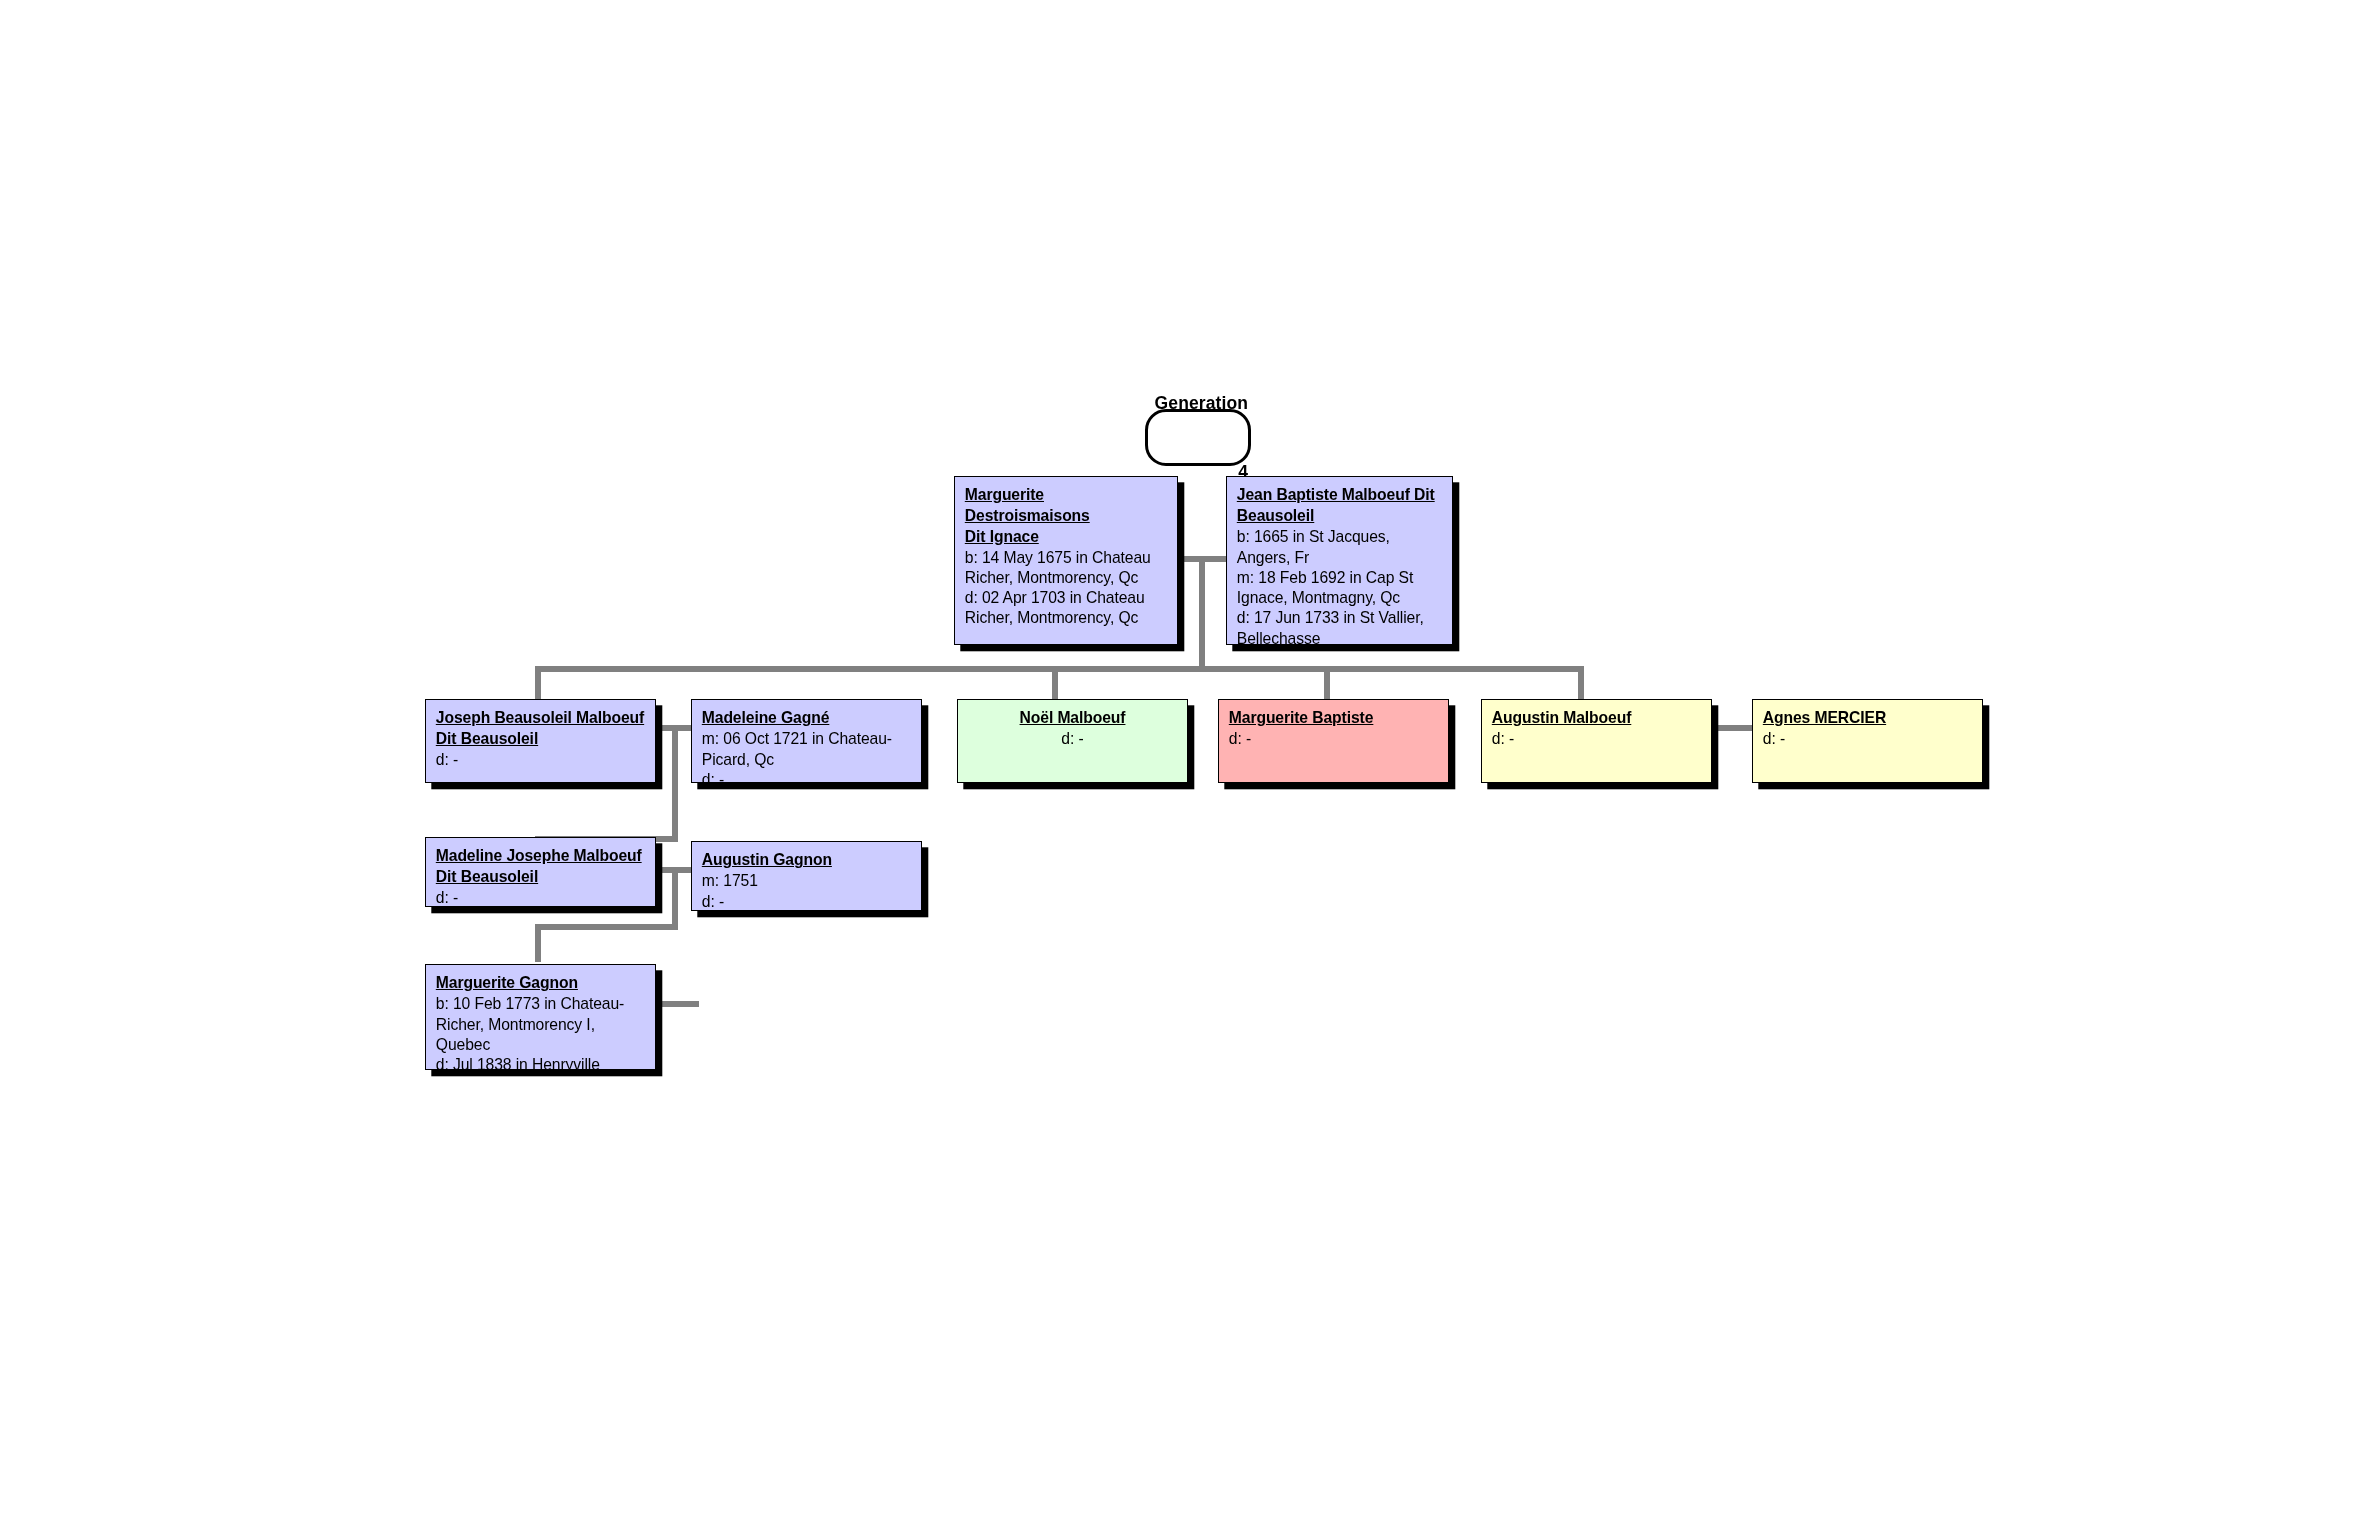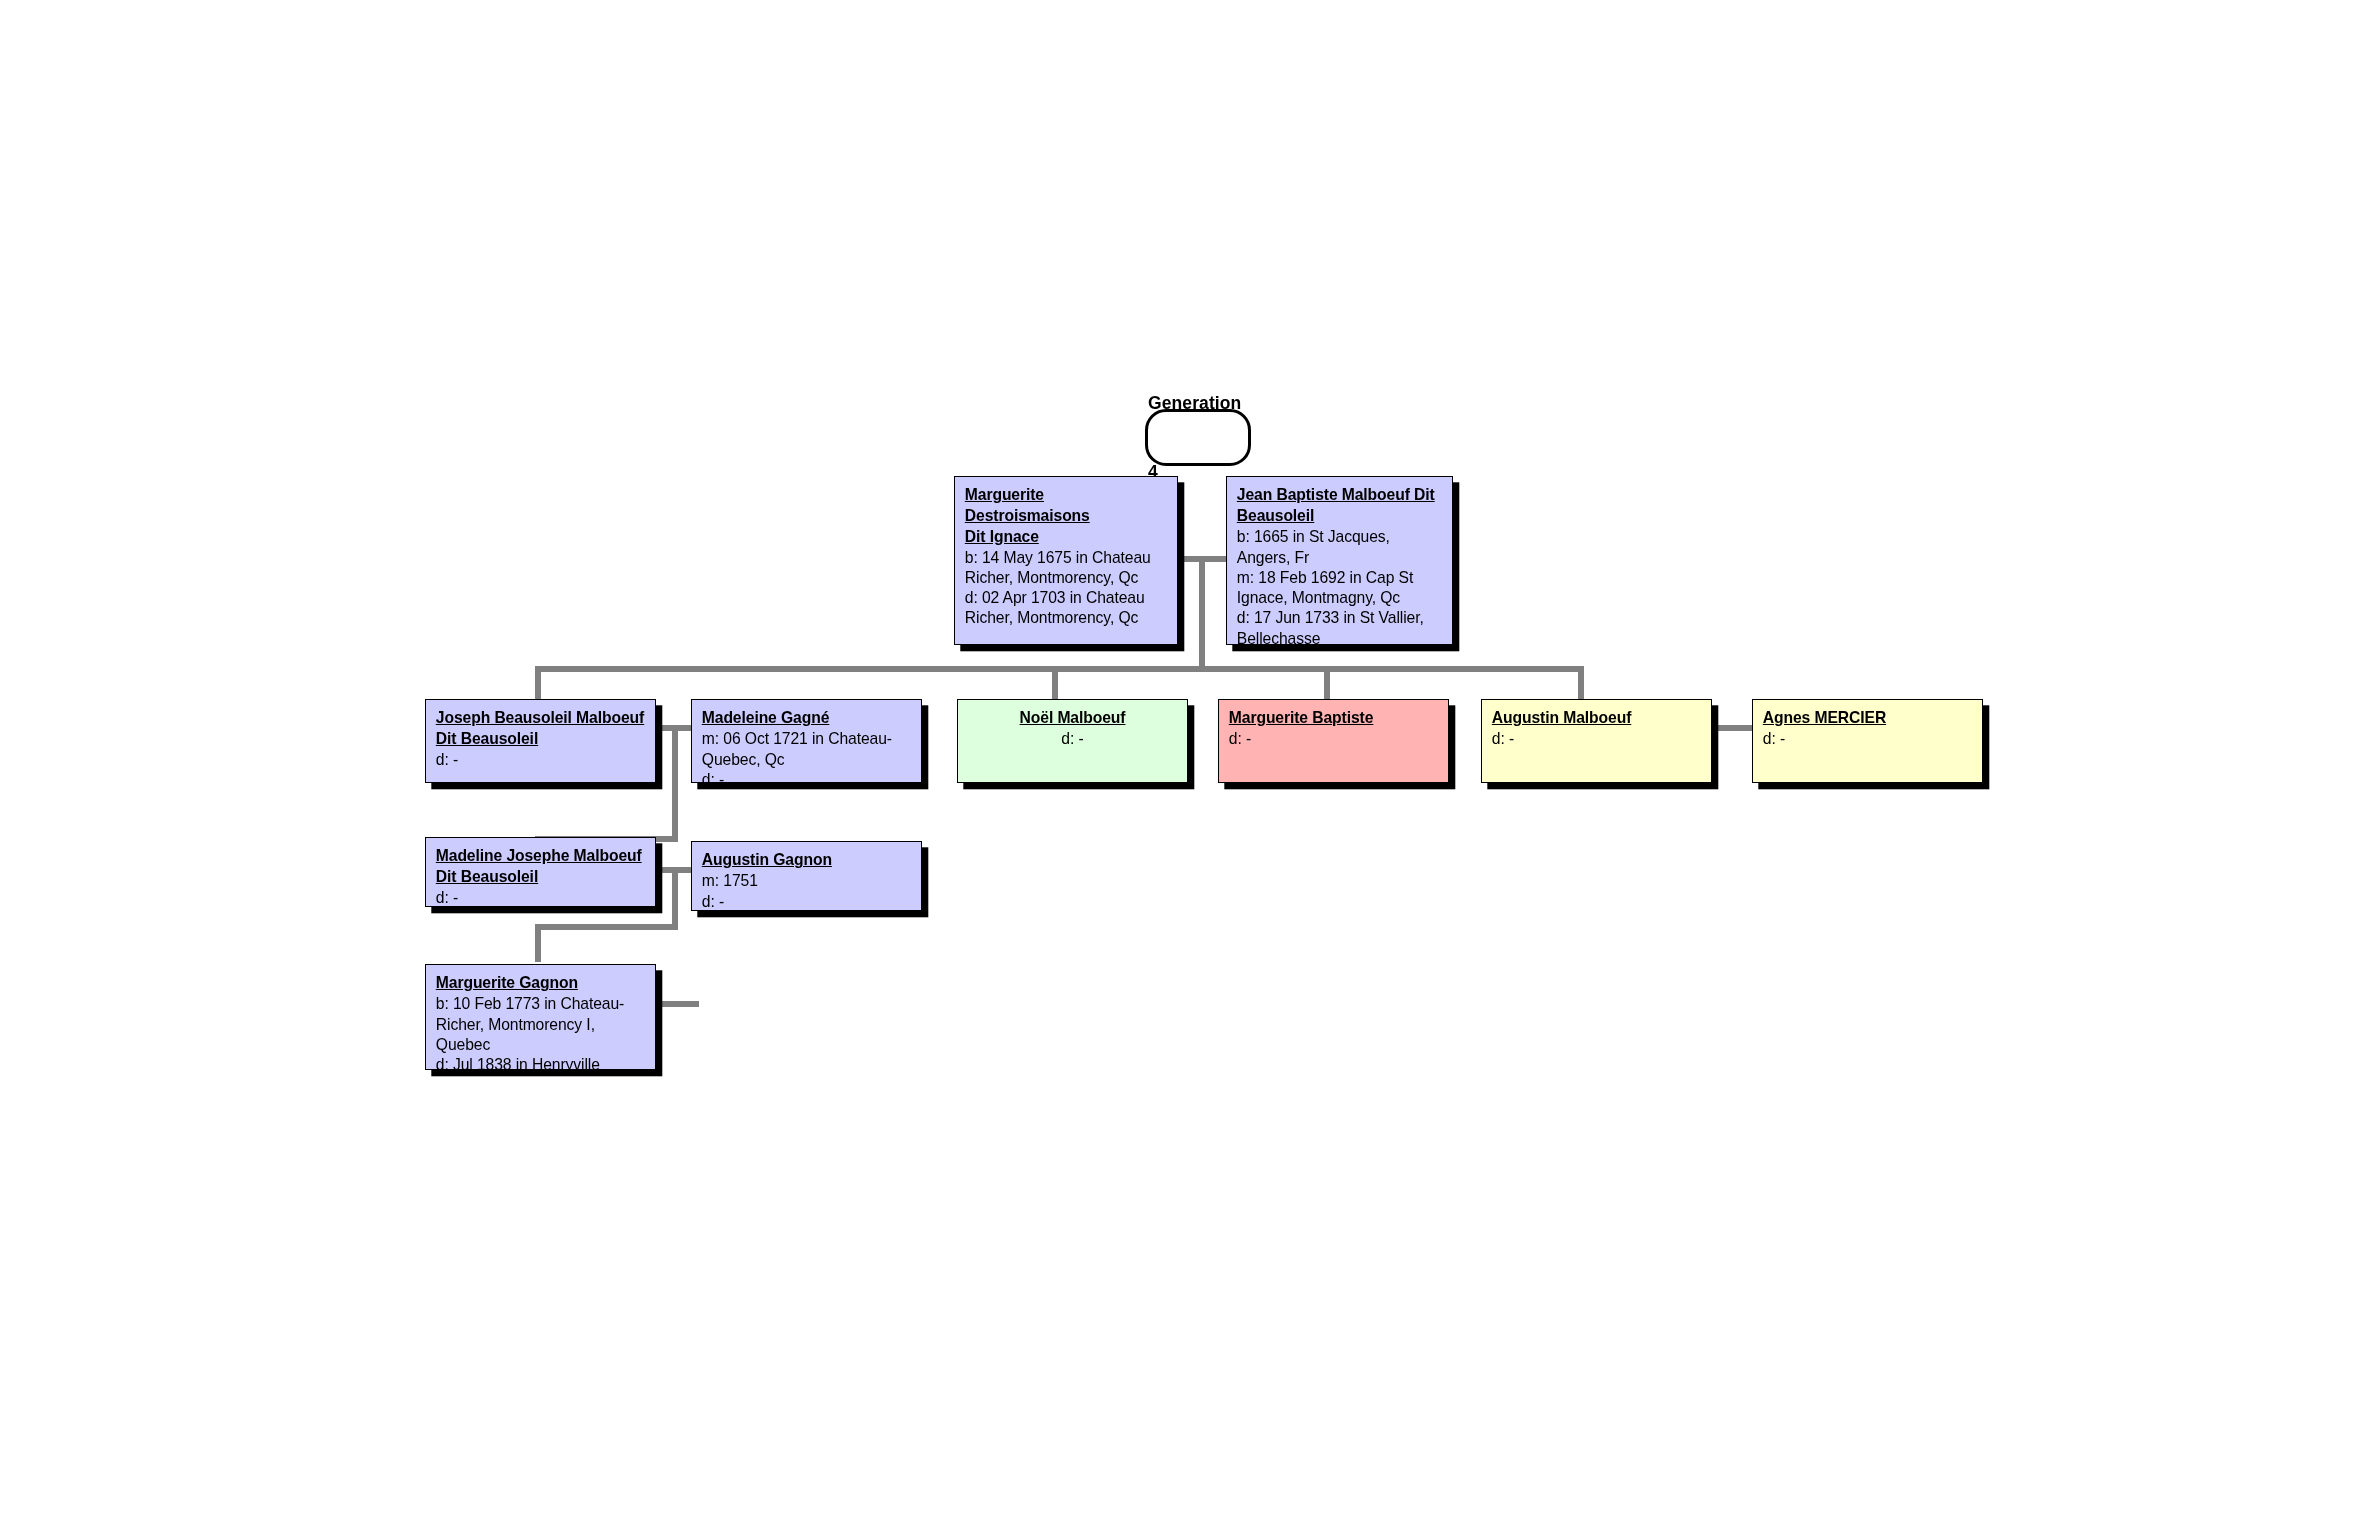--- a/index.html
+++ b/index.html
@@ -27,21 +27,21 @@
 
   
   .gen-badge {
     position: absolute;
     box-sizing: border-box;
     background: #ffffff;
     border: 3.5px solid #000000;
     border-radius: 21px;
     display: flex;
     flex-direction: column;
-    align-items: flex-start;
+    align-items: flex-end;
     justify-content: center;
     font-weight: bold;
     font-size: 17.5px;
     line-height: 1.18;
     color: #000000;
     letter-spacing: 0.1px;
     gap: 48px;
   }
 
   
@@ -133,21 +133,21 @@
 
   <div class="pbox c-lav" style="left:425px; top:699px; width:231px; height:84px;">
     <div class="pname">Joseph Beausoleil Malboeuf</div>
     <div class="pname">Dit Beausoleil</div>
     <div class="pline">d: -</div>
   </div>
 
   <div class="pbox c-lav" style="left:691px; top:699px; width:231px; height:84px;">
     <div class="pname">Madeleine Gagné</div>
     <div class="pline">m: 06 Oct 1721 in Chateau-</div>
-    <div class="pline">Quebec, Qc</div>
+    <div class="pline">Picard, Qc</div>
     <div class="pline">d: -</div>
   </div>
 
   <div class="pbox c-grn" style="left:957px; top:699px; width:231px; height:84px;">
     <div class="pname">Noël Malboeuf</div>
     <div class="pline">d: -</div>
   </div>
 
   <div class="pbox c-pnk" style="left:1218px; top:699px; width:231px; height:84px;">
     <div class="pname">Marguerite Baptiste</div>

